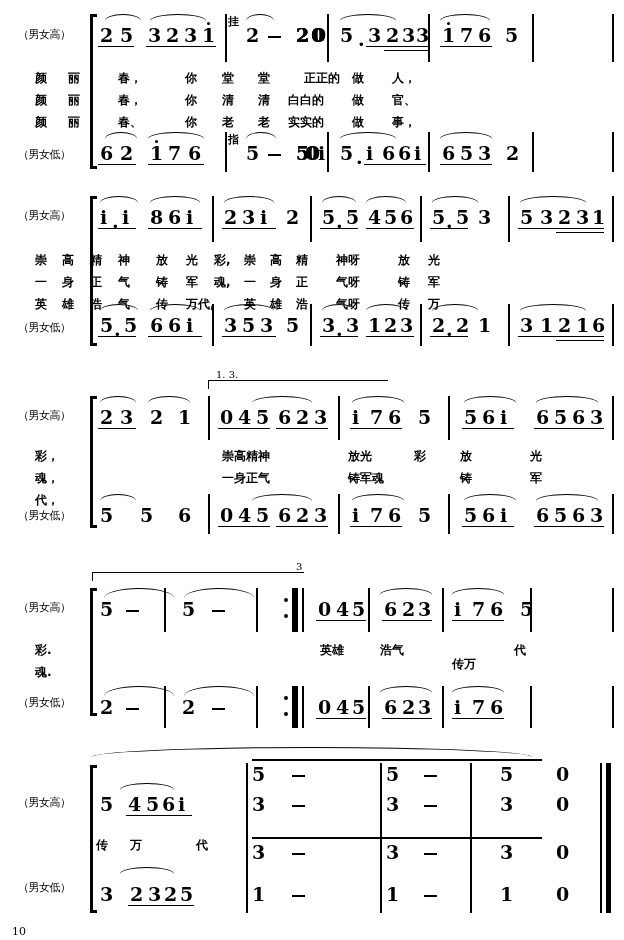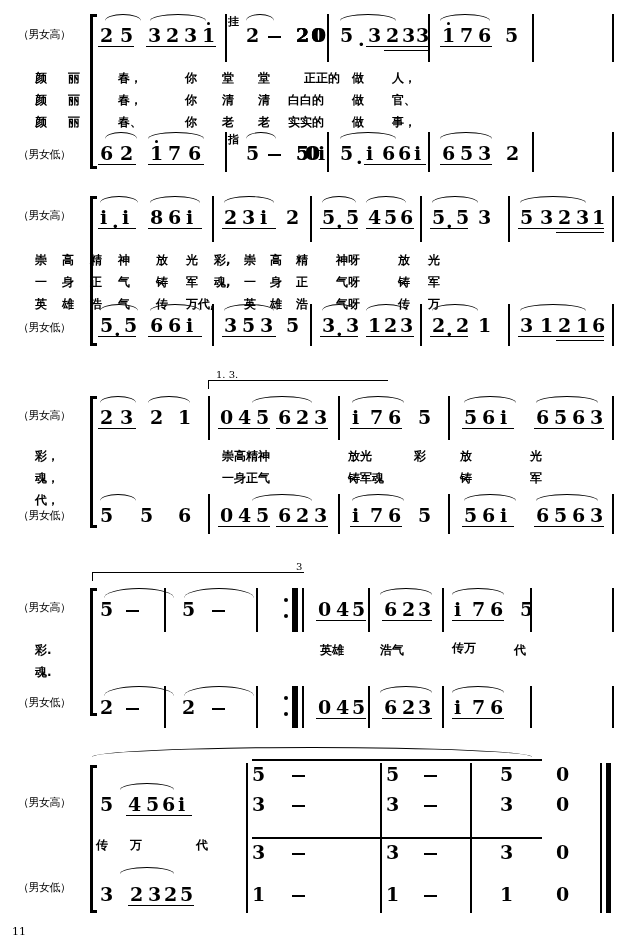--- a/index.html
+++ b/index.html
@@ -562,21 +562,21 @@
     <div class="abs note" style="left:454px;top:40px;">i</div>
     <div class="abs note" style="left:472px;top:40px;">7</div>
     <div class="abs note" style="left:490px;top:40px;">6</div>
     <div class="abs beam" style="left:452px;top:60px;width:52px;"></div>
     <div class="abs note" style="left:520px;top:40px;">5</div>
 
     <div class="abs lyric" style="left:35px;top:82px;">彩.</div>
     <div class="abs lyric" style="left:35px;top:104px;">魂.</div>
     <div class="abs lyric" style="left:320px;top:82px;">英雄</div>
     <div class="abs lyric" style="left:380px;top:82px;">浩气</div>
-    <div class="abs lyric" style="left:452px;top:80px;">传万</div>
+    <div class="abs lyric" style="left:452px;top:96px;">传万</div>
     <div class="abs lyric" style="left:514px;top:82px;">代</div>
 
     <div class="abs note" style="left:100px;top:138px;">2</div>
     <div class="abs dash" style="left:126px;top:148px;"></div>
     <div class="abs note" style="left:182px;top:138px;">2</div>
     <div class="abs dash" style="left:212px;top:148px;"></div>
 
     <div class="abs note" style="left:318px;top:138px;">0</div>
     <div class="abs note" style="left:336px;top:138px;">4</div>
     <div class="abs note" style="left:352px;top:138px;">5</div>
@@ -651,15 +651,15 @@
     <div class="abs lyric" style="left:196px;top:92px;">代</div>
 
     <div class="abs note" style="left:100px;top:140px;">3</div>
     <div class="abs note" style="left:130px;top:140px;">2</div>
     <div class="abs note" style="left:148px;top:140px;">3</div>
     <div class="abs note" style="left:164px;top:140px;">2</div>
     <div class="abs note" style="left:180px;top:140px;">5</div>
     <div class="abs beam" style="left:128px;top:160px;width:66px;"></div>
   </div>
 
-  <div class="abs pagenum" style="left:12px;top:925px;">11</div>
+  <div class="abs pagenum" style="left:12px;top:925px;">10</div>
 
 </div>
 
 </body></html>

